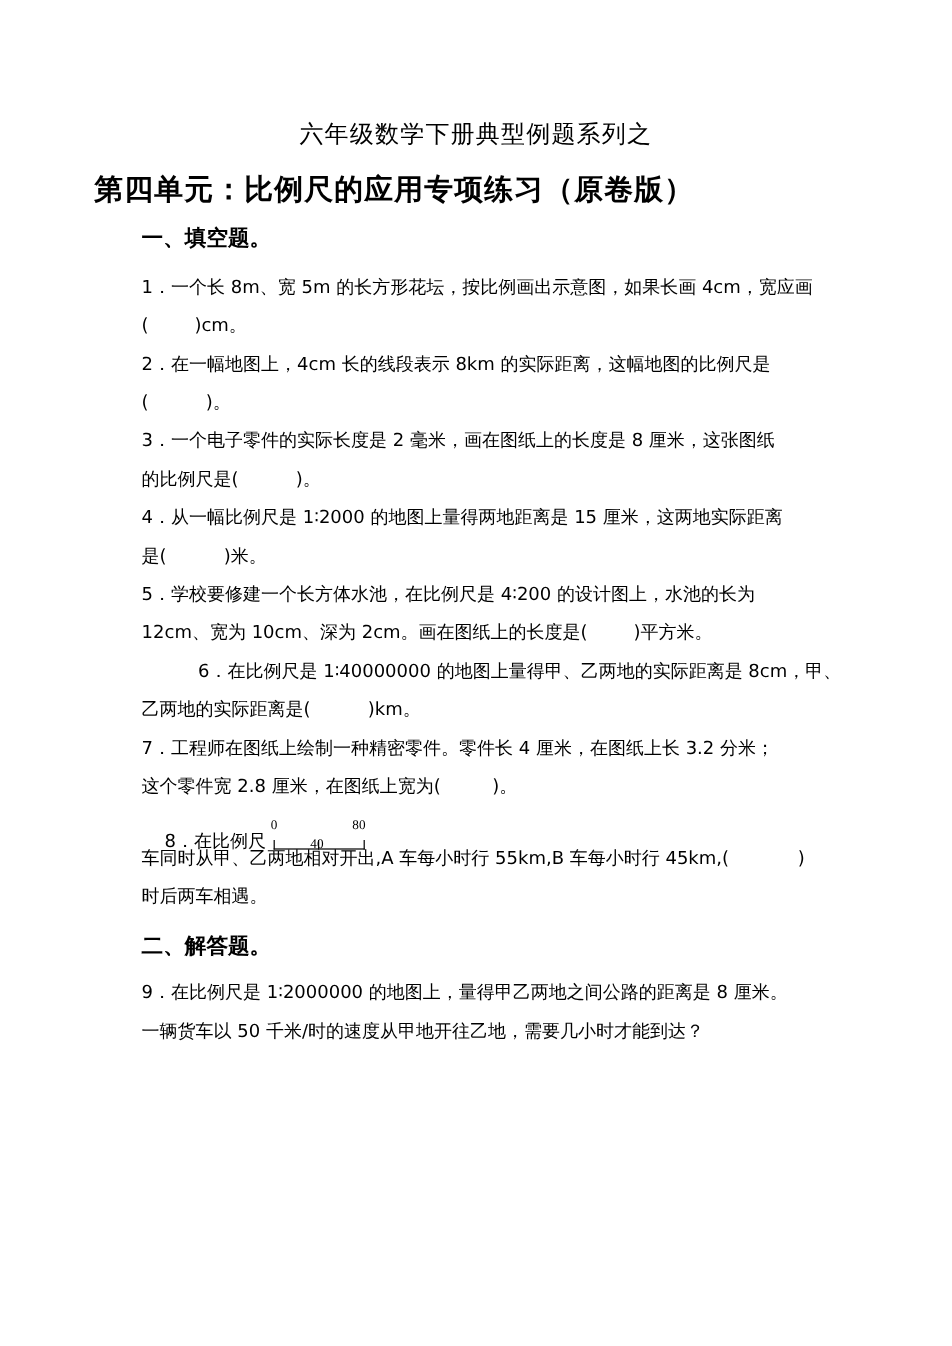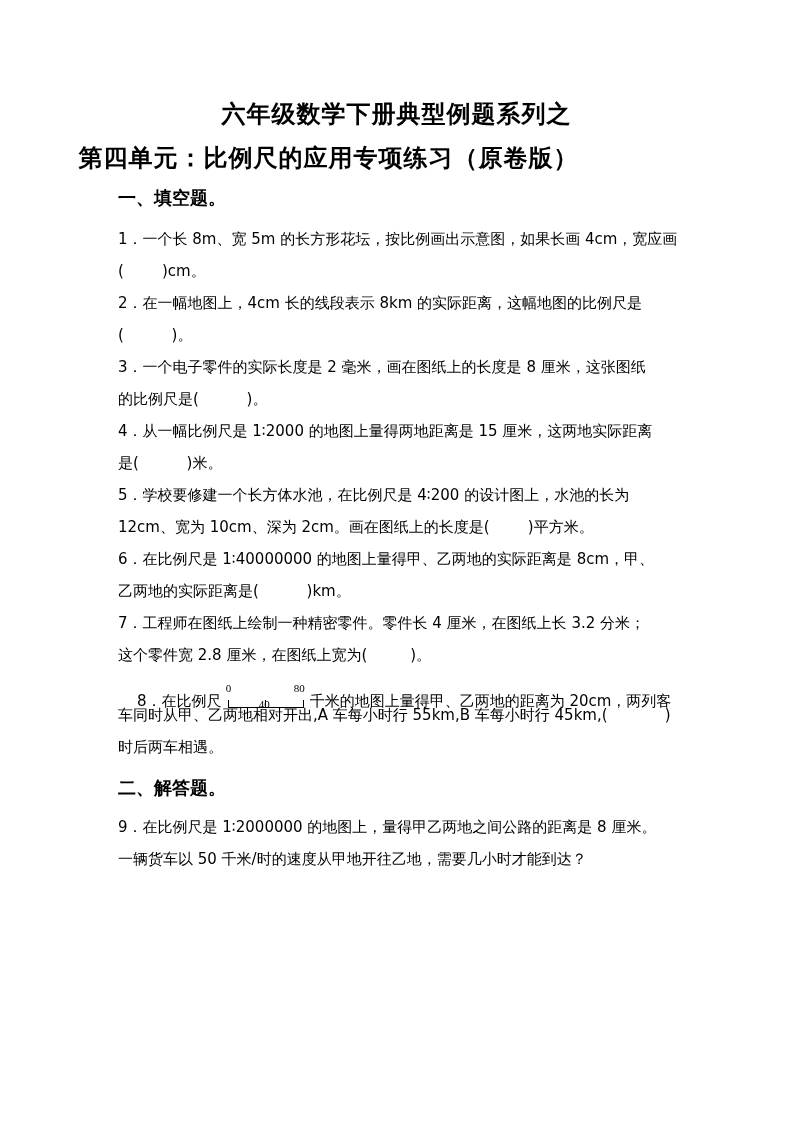--- a/index.html
+++ b/index.html
@@ -1,19 +1,19 @@
 <!DOCTYPE html>
 <html><head>
   <meta charset="utf-8">
   <style>
     html, body { margin: 0; padding: 0; background: #ffffff; }
     body { width: 793px; height: 1122px; position: relative; overflow: hidden;
            font-family: "DejaVu Sans", sans-serif; color: #000; }
     .title1 { position: absolute; left: 0; width: 793px; top: 98px; text-align: center;
-              font-size: 24px; font-weight: bold; letter-spacing: 1px; }
+              font-size: 20px; font-weight: normal; letter-spacing: 1px; }
     .title2 { position: absolute; left: 0; width: 657px; top: 142px; text-align: center;
               font-size: 24px; font-weight: bold; letter-spacing: 1px; }
     .sec { position: absolute; left: 118px; font-size: 18px; font-weight: bold; }
     .line { position: absolute; left: 118px; font-size: 15px; white-space: pre; }
     .scalebar { display: inline-block; position: relative; width: 80px; height: 22px; vertical-align: -4px; margin: 0 4px; }
     .scalebar .lbl { position: absolute; top: -6px; font-size: 11px; font-family: "Liberation Serif", serif; }
     .scalebar .bar { position: absolute; left: 2px; right: 2px; bottom: 2px; height: 1px; background: #000; }
     .scalebar .tick { position: absolute; bottom: 2px; width: 1px; height: 8px; background: #000; }
   </style>
 </head>
@@ -28,27 +28,27 @@
   <div class="line" style="top:230px;">1．一个长 8m、宽 5m 的长方形花坛，按比例画出示意图，如果长画 4cm，宽应画</div>
   <div class="line" style="top:262px;">(        )cm。</div>
   <div class="line" style="top:294px;">2．在一幅地图上，4cm 长的线段表示 8km 的实际距离，这幅地图的比例尺是</div>
   <div class="line" style="top:326px;">(          )。</div>
   <div class="line" style="top:358px;">3．一个电子零件的实际长度是 2 毫米，画在图纸上的长度是 8 厘米，这张图纸</div>
   <div class="line" style="top:390px;">的比例尺是(          )。</div>
   <div class="line" style="top:422px;">4．从一幅比例尺是 1∶2000 的地图上量得两地距离是 15 厘米，这两地实际距离</div>
   <div class="line" style="top:454px;">是(          )米。</div>
   <div class="line" style="top:486px;">5．学校要修建一个长方体水池，在比例尺是 4∶200 的设计图上，水池的长为</div>
   <div class="line" style="top:518px;">12cm、宽为 10cm、深为 2cm。画在图纸上的长度是(        )平方米。</div>
-  <div class="line" style="top:550px;">6．在比例尺是 1∶40000000 的地图上量得甲、乙两地的实际距离是 8cm，甲、</div>
+  <div class="line" style="top:550px;margin-left:47px;">6．在比例尺是 1∶40000000 的地图上量得甲、乙两地的实际距离是 8cm，甲、</div>
   <div class="line" style="top:582px;">乙两地的实际距离是(          )km。</div>
   <div class="line" style="top:614px;">7．工程师在图纸上绘制一种精密零件。零件长 4 厘米，在图纸上长 3.2 分米；</div>
   <div class="line" style="top:646px;">这个零件宽 2.8 厘米，在图纸上宽为(         )。</div>
 
   <div class="line" style="top:670px;">
-    <span>8．在比例尺</span><span class="scalebar"><span class="lbl" style="left:0px;">0</span><span class="lbl" style="left:33px;margin-top:16px;">40</span><span class="lbl" style="left:68px;">80</span><span class="bar"></span><span class="tick" style="left:2px;"></span><span class="tick" style="left:39px;"></span><span class="tick" style="left:77px;"></span></span><span>千米的地图上量得甲、乙两地的距离为 20cm，两列客</span>
+    <span>8．在比例尺</span><span class="scalebar"><span class="lbl" style="left:0px;">0</span><span class="lbl" style="left:33px;margin-top:16px;">40</span><span class="lbl" style="left:68px;">80</span><span class="bar"></span><span class="tick" style="left:2px;"></span><span class="tick" style="left:39px;"></span><span class="tick" style="left:77px;"></span></span>
   </div>
   <div class="line" style="top:706px;">车同时从甲、乙两地相对开出,A 车每小时行 55km,B 车每小时行 45km,(            )</div>
   <div class="line" style="top:738px;">时后两车相遇。</div>
 
   <div class="sec" style="top:776px;">二、解答题。</div>
 
   <div class="line" style="top:818px;">9．在比例尺是 1∶2000000 的地图上，量得甲乙两地之间公路的距离是 8 厘米。</div>
   <div class="line" style="top:850px;">一辆货车以 50 千米/时的速度从甲地开往乙地，需要几小时才能到达？</div>
 </div>
 

